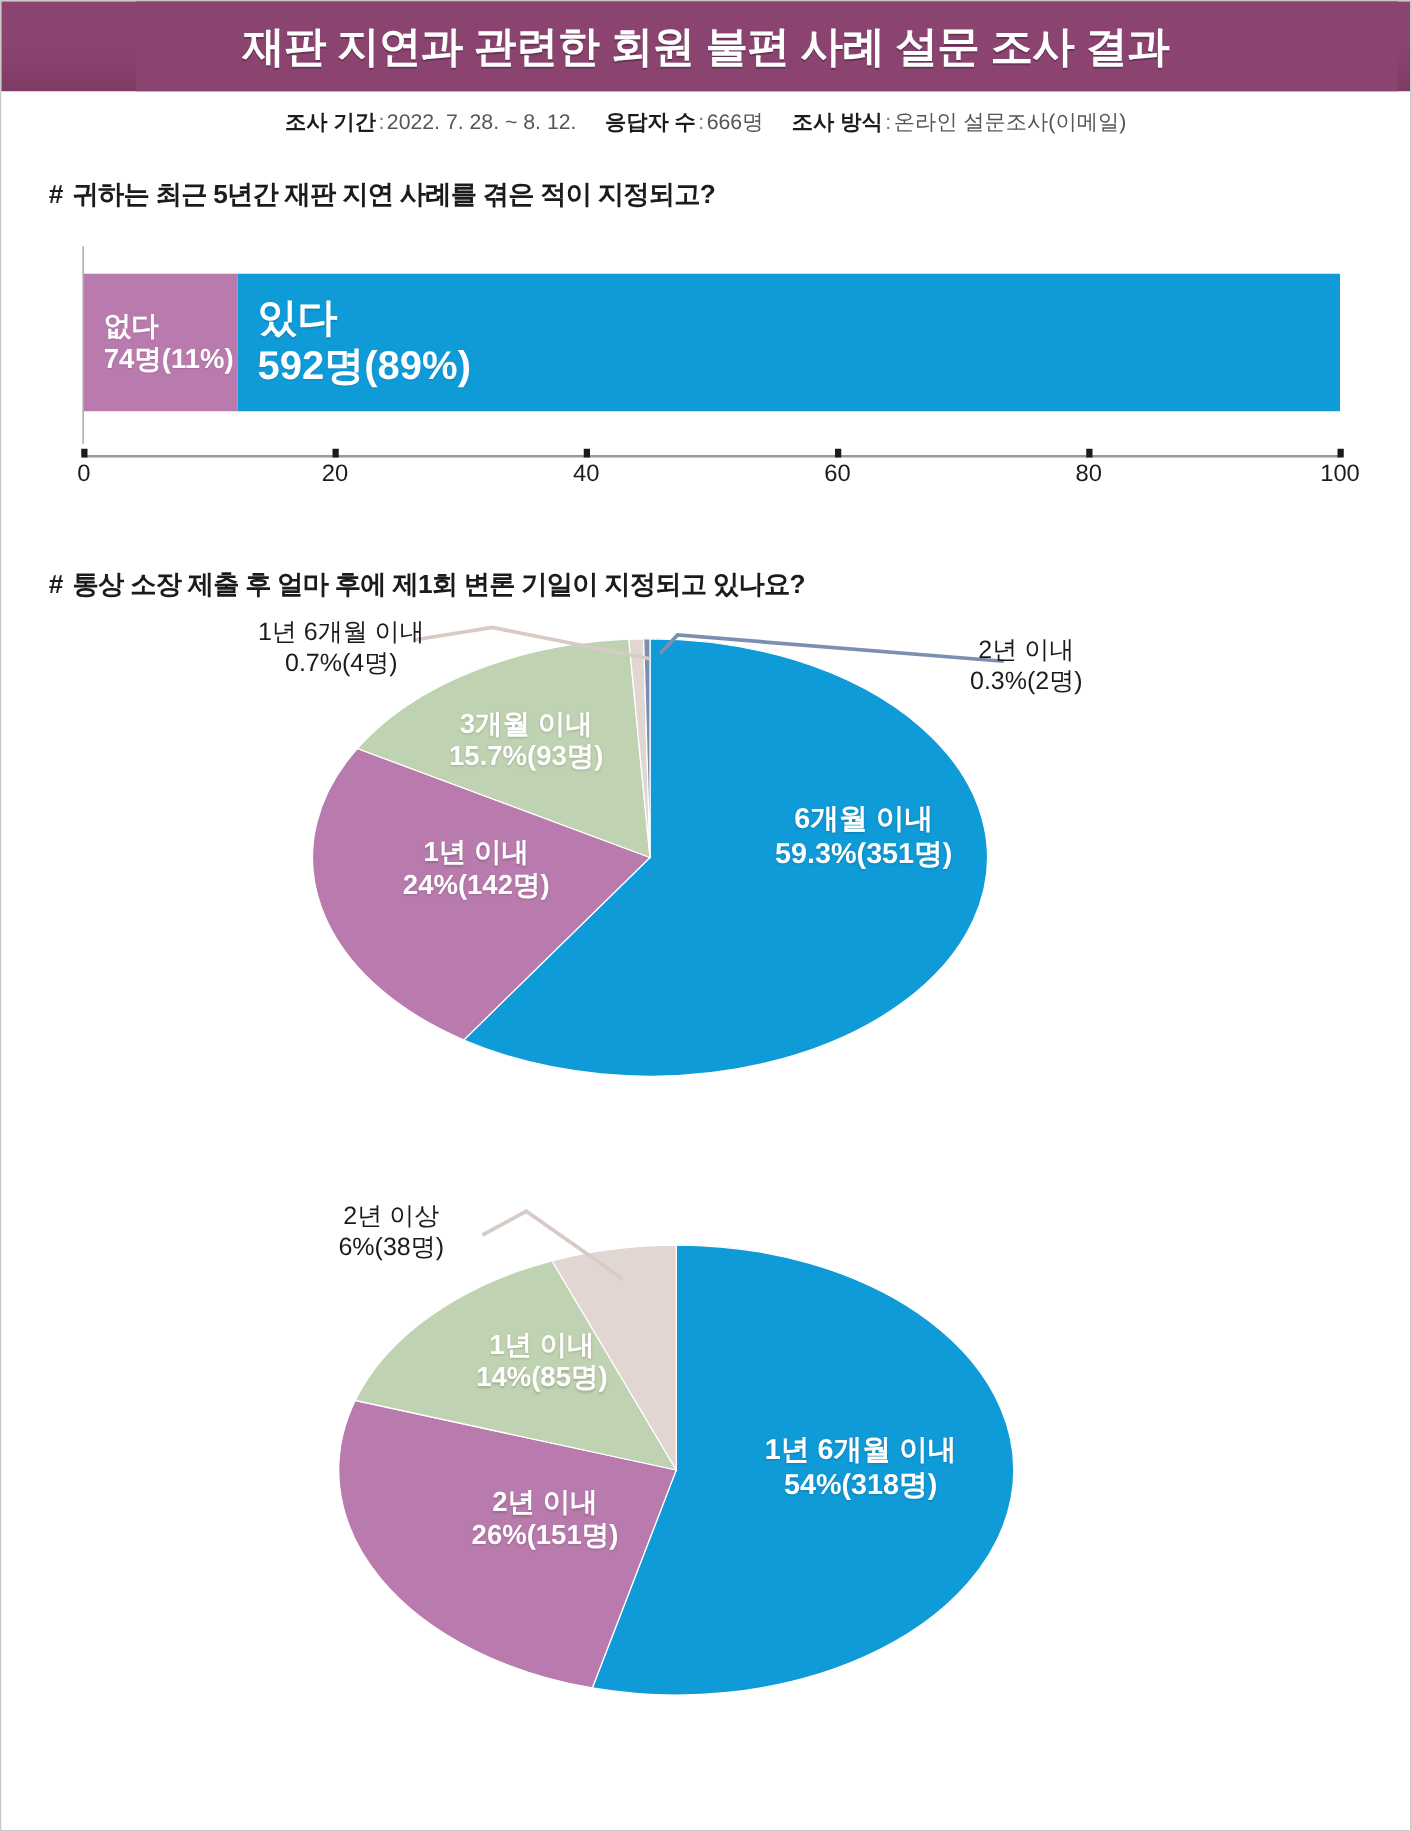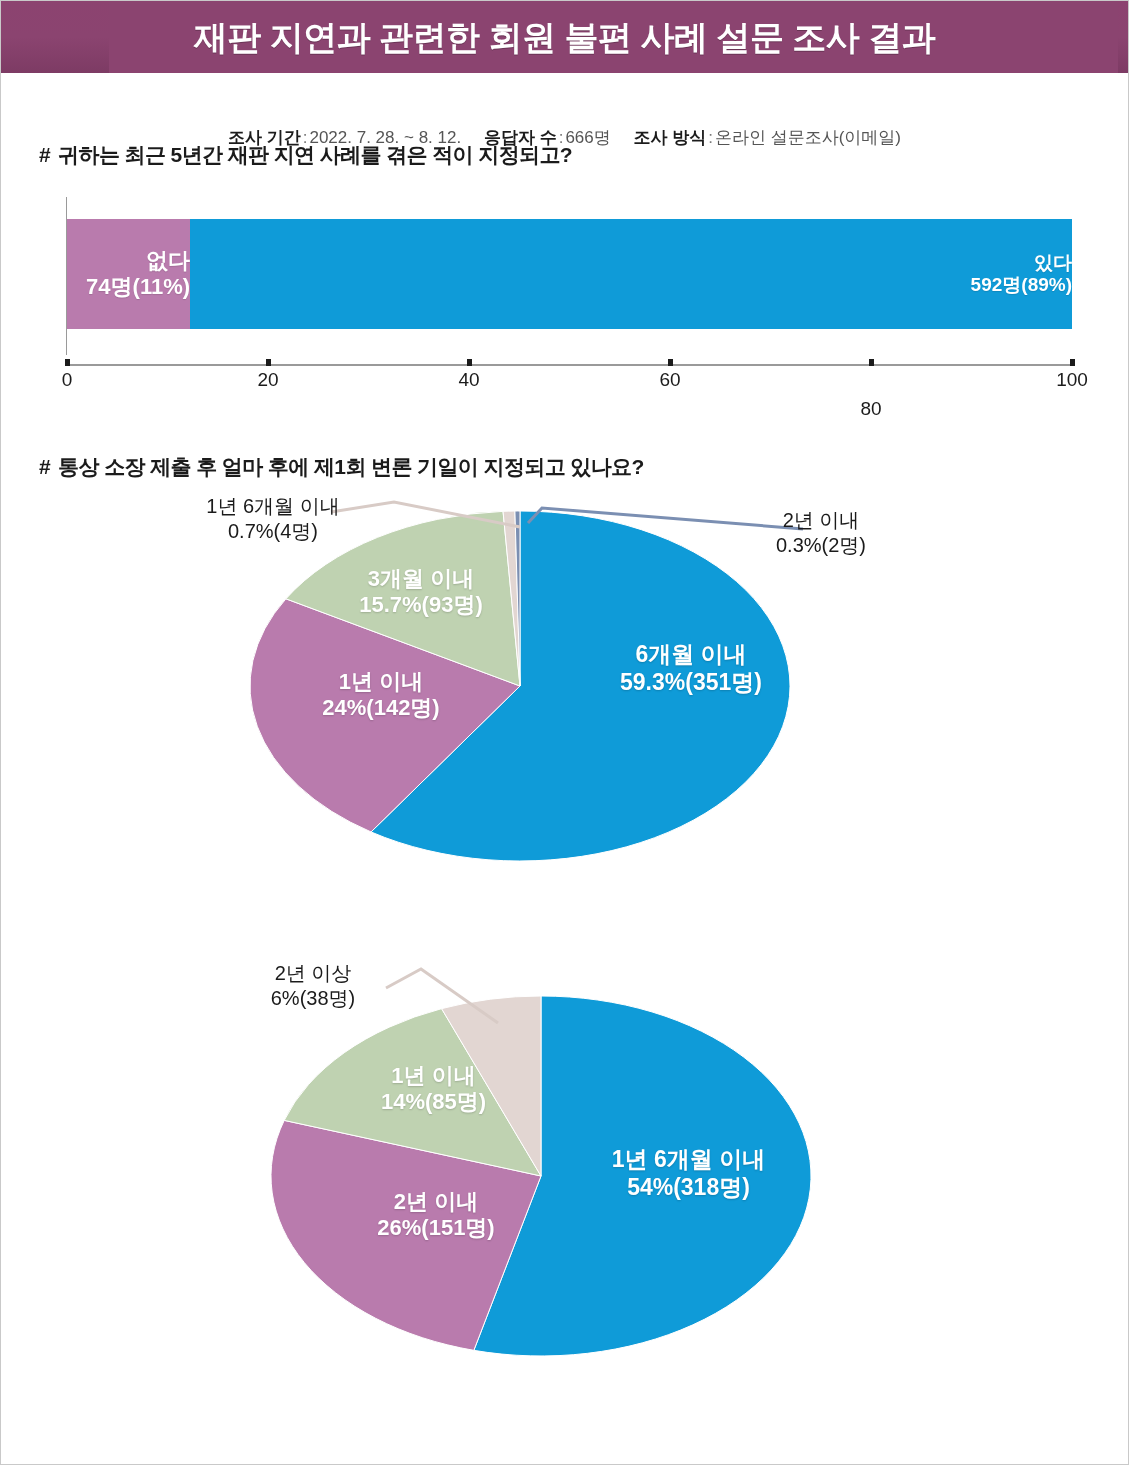--- a/index.html
+++ b/index.html
@@ -56,21 +56,20 @@
   }
   .subtitle-row {
     position: absolute;
     left: 0;
     right: 0;
     top: 85px;
     text-align: center;
     font-size: 17px;
     color: #3a3a3a;
     white-space: nowrap;
-    margin-top: 40px;
   }
   .subtitle-row .sb-key {
     font-weight: bold;
     color: #1c1c1c;
   }
   .subtitle-row .sb-val {
     font-weight: normal;
     color: #555555;
   }
   .subtitle-row .sb-group { margin: 0 9px; }
@@ -117,30 +116,30 @@
     left: 66px;
     top: 28px;
     height: 110px;
     width: 1005px;
     display: flex;
   }
   .bar-seg {
     height: 100%;
     display: flex;
     flex-direction: column;
-    align-items: flex-end;
+    align-items: flex-start;
     justify-content: center;
     color: #ffffff;
     font-weight: bold;
     line-height: 1.18;
     text-shadow: 0 1px 1px rgba(0,0,0,0.12);
     padding-left: 16px;
   }
   .bar-seg.seg-none { background: #b97bad; font-size: 22px; }
-  .bar-seg.seg-yes  { background: #0f9bd8; font-size: 19px; }
+  .bar-seg.seg-yes  { background: #0f9bd8; font-size: 32px; }
   .bar-tick {
     position: absolute;
     top: 168px;
     width: 5px;
     height: 7px;
     background: #1b1b1b;
     transform: translateX(-2px);
   }
   .bar-tick-label {
     position: absolute;
@@ -220,21 +219,21 @@
     <div id="bar-ticks">
         <div class="bar-tick" style="left: 66px;"></div>
         <div class="bar-tick-label" style="left: 66px;">0</div>
         <div class="bar-tick" style="left: 267px;"></div>
         <div class="bar-tick-label" style="left: 267px;">20</div>
         <div class="bar-tick" style="left: 468px;"></div>
         <div class="bar-tick-label" style="left: 468px;">40</div>
         <div class="bar-tick" style="left: 669px;"></div>
         <div class="bar-tick-label" style="left: 669px;">60</div>
         <div class="bar-tick" style="left: 870px;"></div>
-        <div class="bar-tick-label" style="left: 870px; margin-top: 29px;">80</div>
+        <div class="bar-tick-label" style="left: 870px;">80</div>
         <div class="bar-tick" style="left: 1071px;"></div>
         <div class="bar-tick-label" style="left: 1071px;">100</div>
       </div>
   </div>
 
   <div class="q-heading" style="top:452px;">
     <span class="q-hash">#</span><span>통상 소장 제출 후 얼마 후에 제1회 변론 기일이 지정되고 있나요?</span>
   </div>
 
   <div class="pie-wrap" style="top:495px; height:375px;">

